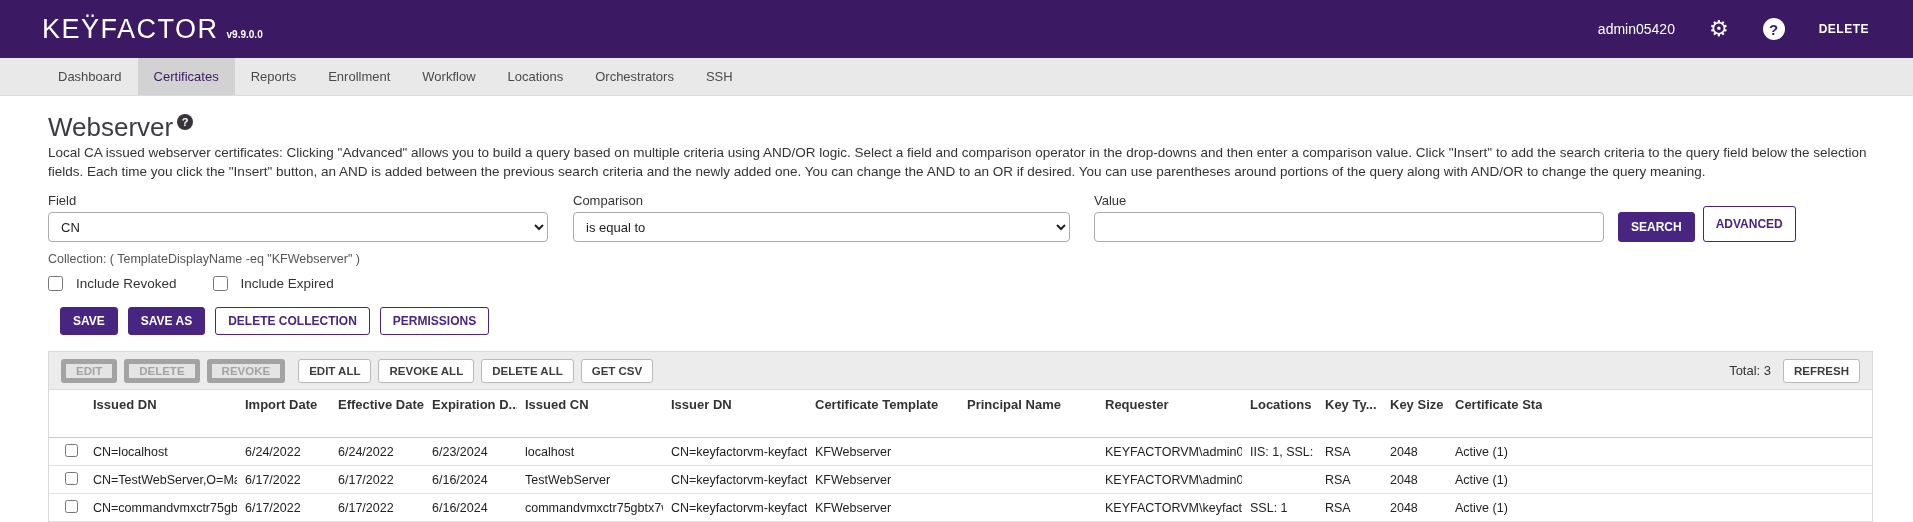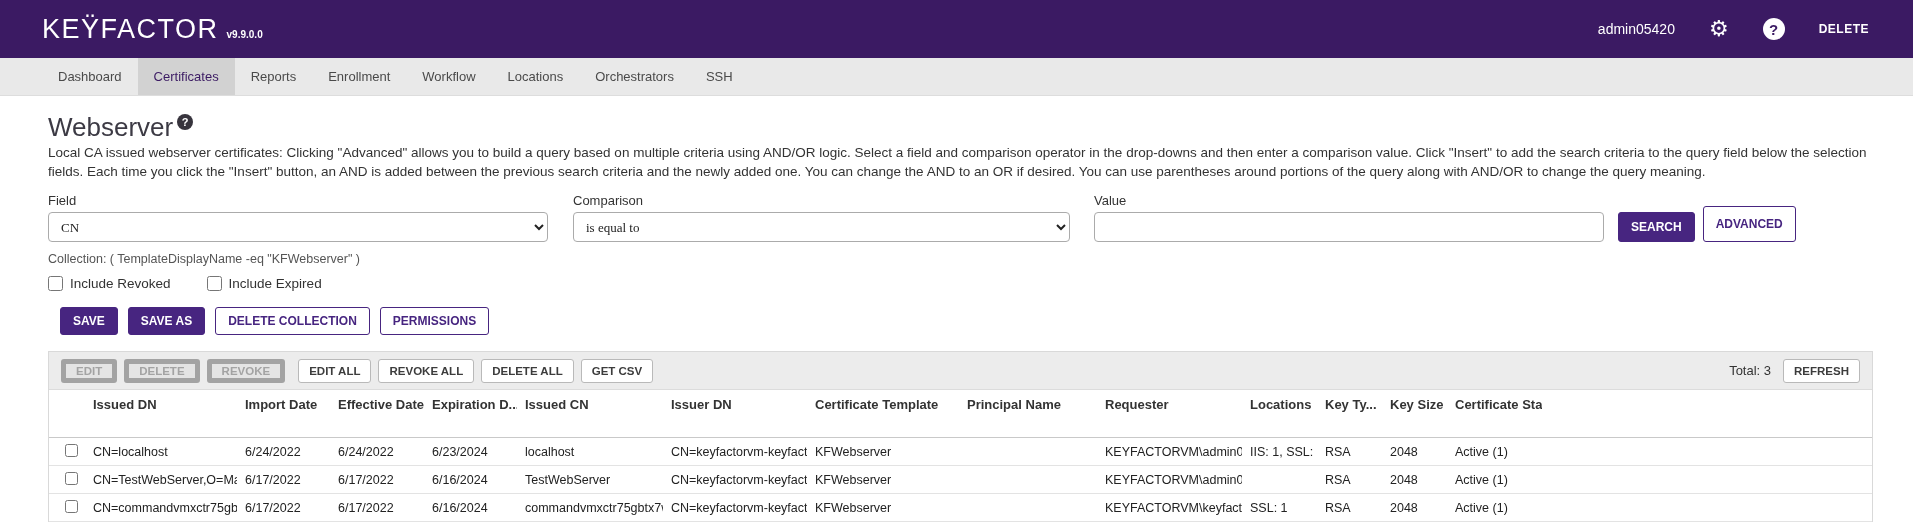--- a/index.html
+++ b/index.html
@@ -29,35 +29,35 @@
   .page-title { font-size:26px; font-weight:400; color:#3c3a44; }
   .title-help-icon { width:16px; height:16px; border-radius:50%; background:#37343d; color:#fff;
     font-size:11px; font-weight:bold; display:flex; align-items:center; justify-content:center; margin-top:2px; cursor:pointer; }
   .description { font-size:13.5px; line-height:19px; color:#333; margin-bottom:12px; }
 
   
   .form-row { display:flex; align-items:flex-end; margin-bottom:10px; }
   .form-group { display:flex; flex-direction:column; gap:4px; }
   .form-label { font-size:13px; color:#333; }
   select, .text-input { height:30px; border:1px solid #ababab; border-radius:4px; background:#fff;
-    font-size:13px; font-family:Liberation Serif, serif; color:#222; padding:0 8px; }
+    font-size:13px; font-family:Liberation Sans, sans-serif; color:#222; padding:0 8px; }
   .w-field { width:500px; }
   .w-comparison { width:497px; margin-left:25px; }
   .w-value { width:510px; margin-left:24px; }
   .btn { display:inline-flex; align-items:center; justify-content:center; font-size:12px; font-weight:bold;
     font-family:"Liberation Sans", sans-serif; border-radius:3px; cursor:pointer; padding:0 12px; height:28px; }
   .btn-primary { background:#472580; color:#fff; border:1px solid #472580; }
   .btn-outline { background:#fff; color:#472580; border:1px solid #472580; }
   .btn-search { height:30px; margin-left:14px; border-radius:3px; }
   .btn-advanced { height:36px; margin-left:8px; }
 
   .collection-line { font-size:12.5px; color:#555; margin:4px 0 10px; }
 
   .checkbox-row { display:flex; align-items:center; gap:36px; margin-bottom:16px; }
-  .cb-group { display:flex; gap:7px; font-size:13.5px; color:#333; }
+  .cb-group { display:flex; gap:13px; font-size:13.5px; color:#333; }
   .cb-group input { width:15px; height:15px; }
 
   .action-row { display:flex; align-items:center; gap:10px; margin-bottom:16px;padding-left:12px; }
 
   
   .table-container { border:1px solid #d9d9d9; }
   .table-toolbar { height:38px; background:#ececec; border-bottom:1px solid #dcdcdc;
     display:flex; align-items:center; padding:0 12px; gap:7px; }
   .tbtn { height:24px; padding:0 10px; font-size:11.5px; font-weight:bold; border-radius:3px;
     display:inline-flex; align-items:center; cursor:pointer; font-family:"Liberation Sans", sans-serif; }

